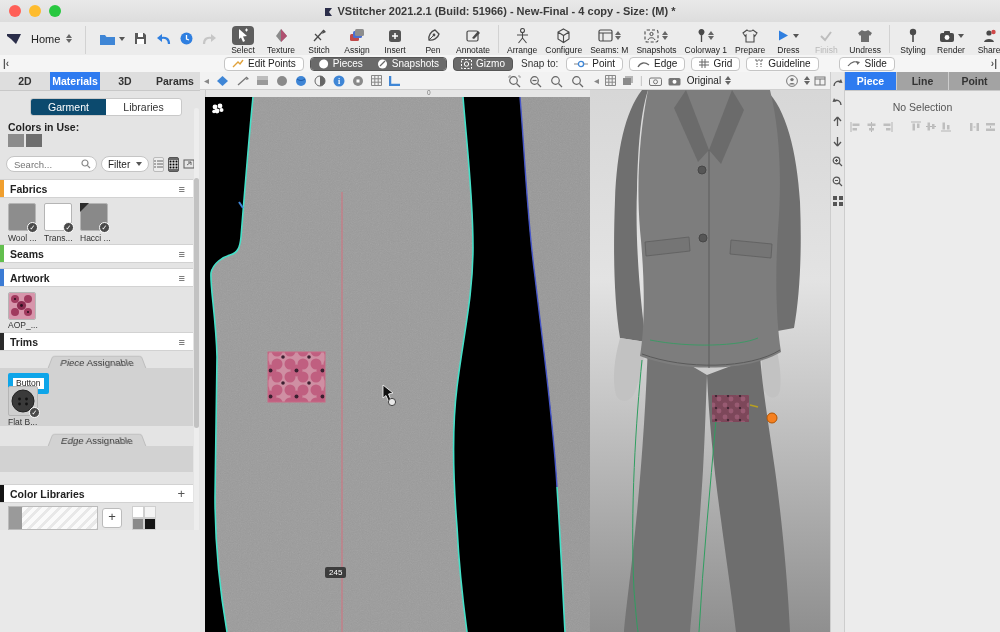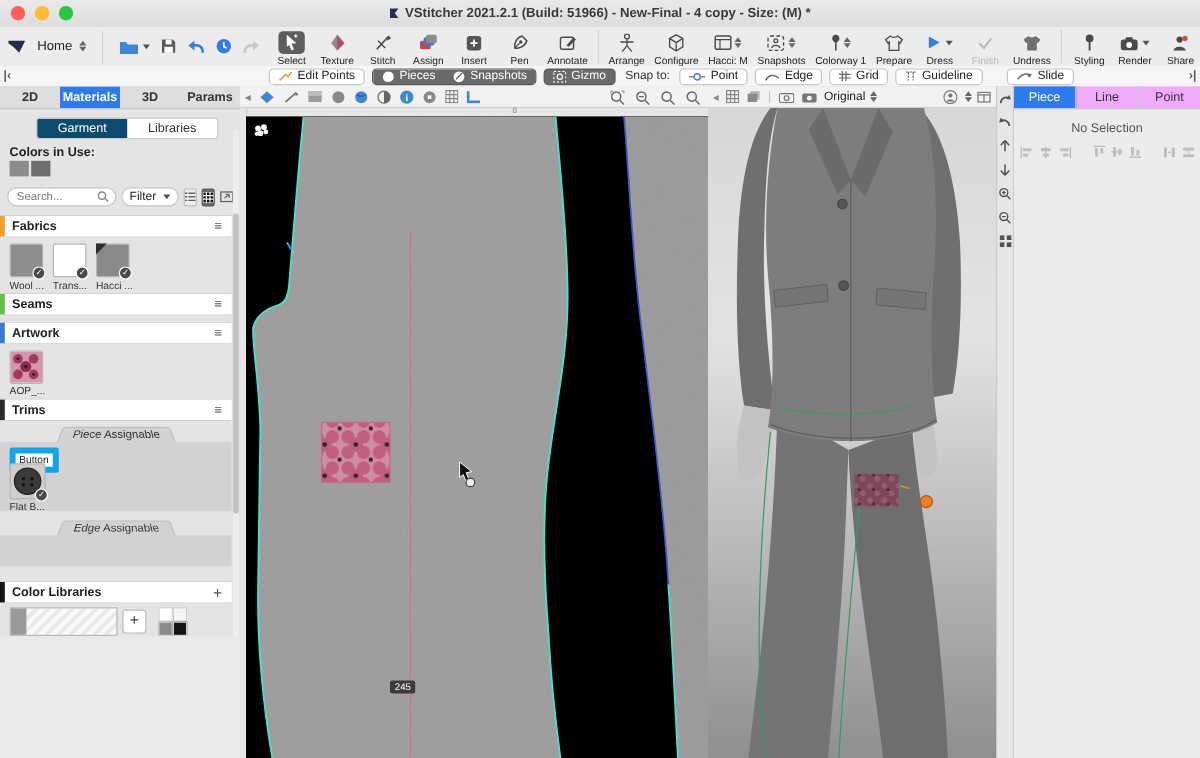--- a/index.html
+++ b/index.html
@@ -99,21 +99,21 @@
   .view3d{left:590px;top:72px;width:240px;height:560px;background:#ddd}
   .v3toolbar{position:absolute;left:0;top:0;width:240px;height:18px;background:#f2f2f2;border-bottom:1px solid #d0d0d0;display:flex;align-items:center;gap:6px;padding-left:4px;box-sizing:border-box}
   .origsel{display:flex;align-items:center;gap:2px;font-size:10px;color:#222}
   .canvas3d{position:absolute;left:0;top:18px;width:240px;height:542px}
 
   
   .strip3d{left:830px;top:72px;width:15px;height:560px;background:#e6e6e6;border-left:1px solid #cdcdcd;border-right:1px solid #cdcdcd;display:flex;flex-direction:column;align-items:center;gap:9px;padding-top:6px;box-sizing:border-box;color:#555}
 
   
   .rightpanel{left:845px;top:72px;width:155px;height:560px;background:#ececec}
-  .rptabs{display:flex;height:18px;background:#f0abfc;border-bottom:1px solid #c8c8c8;font-weight:normal}
+  .rptabs{display:flex;height:18px;background:#a3a3a3;border-bottom:1px solid #c8c8c8;font-weight:bold}
   .rptab{flex:1;text-align:center;line-height:18px;font-size:10.5px;color:#333;border-right:1px solid #cdcdcd}
   .rptab.active{background:#2e7bf0;color:#fff}
   .nosel{text-align:center;margin-top:10px;font-size:10.5px;color:#555}
   .alignrow{display:flex;justify-content:center;gap:5px;margin-top:8px;align-items:center}
   .alignrow .gap{width:8px}
   .aic{opacity:.55}
 </style>
 </head>
 <body>
 
@@ -258,21 +258,21 @@
         <span class="ibox">
             <svg width="15" height="13">
               <rect x="1" y="1" width="13" height="11" rx="1.5" fill="none" stroke="#4a4a4a" stroke-width="1.2"></rect>
               <path d="M1,4 H14 M5,4 V12" stroke="#4a4a4a" stroke-width="1"></path>
             </svg>
             <span class="updown">
               <i class="u"></i>
               <i class="d"></i>
             </span>
           </span>
-        <span class="tlabel">Hacci: M</span>
+        <span class="tlabel">Seams: M</span>
       </div>
       <div class="titem">
         <span class="ibox">
             <svg width="16" height="14">
               <rect x="1" y="1" width="13" height="12" rx="2" fill="none" stroke="#4a4a4a" stroke-width="1.1" stroke-dasharray="3 2"></rect>
               <circle cx="7.5" cy="5" r="1.6" fill="none" stroke="#4a4a4a"></circle>
               <path d="M4,11 C5,8 10,8 11,11" fill="none" stroke="#4a4a4a"></path>
             </svg>
             <span class="updown">
               <i class="u"></i>

